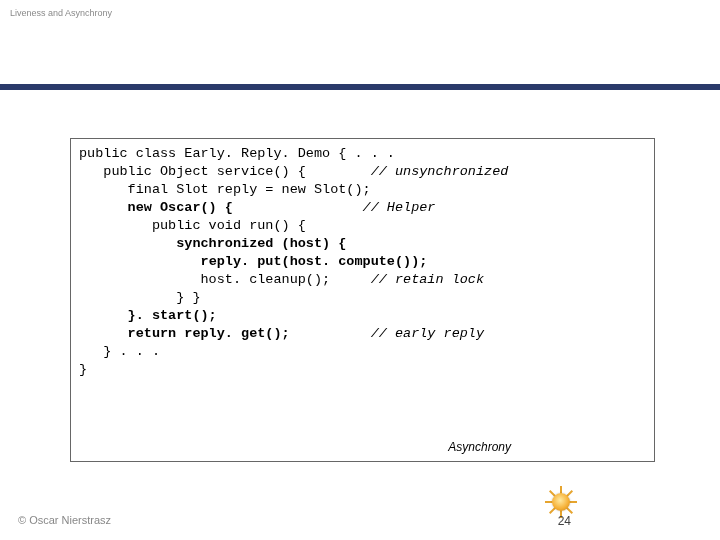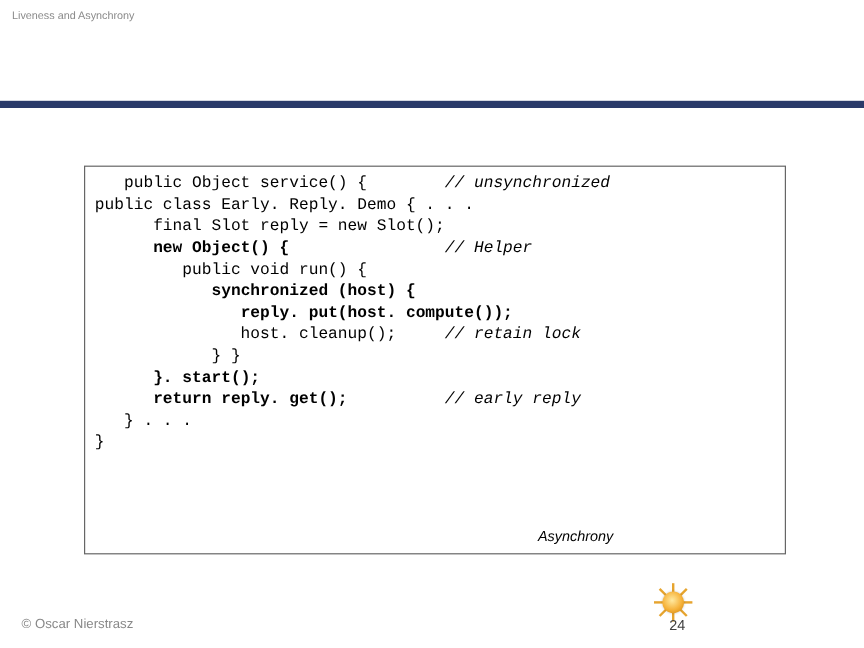--- a/index.html
+++ b/index.html
@@ -23,24 +23,24 @@
   .ray.r4{ transform: rotate(135deg); }
 </style>
 </head>
 <body>
 
 <div class="page">
   <div class="crumb">Liveness and Asynchrony</div>
   <div class="rule"></div>
 
   <div class="codebox" id="codebox">
+      <div class="codeline">public class Early. Reply. Demo { . . .</div>
       <div class="codeline">   public Object service() {        <span class="cmt">// unsynchronized</span></div>
-      <div class="codeline">public class Early. Reply. Demo { . . .</div>
       <div class="codeline">      final Slot reply = new Slot();</div>
-      <div class="codeline">      <span class="b">new Object() {</span>                <span class="cmt">// Helper</span></div>
+      <div class="codeline">      <span class="b">new Oscar() {</span>                <span class="cmt">// Helper</span></div>
       <div class="codeline">         public void run() {</div>
       <div class="codeline">            <span class="b">synchronized (host) {</span></div>
       <div class="codeline">               <span class="b">reply. put(host. compute());</span></div>
       <div class="codeline">               host. cleanup();     <span class="cmt">// retain lock</span></div>
       <div class="codeline">            } }</div>
       <div class="codeline">      <span class="b">}. start();</span></div>
       <div class="codeline">      <span class="b">return reply. get();</span>          <span class="cmt">// early reply</span></div>
       <div class="codeline">   } . . .</div>
       <div class="codeline">}</div>
     </div>

